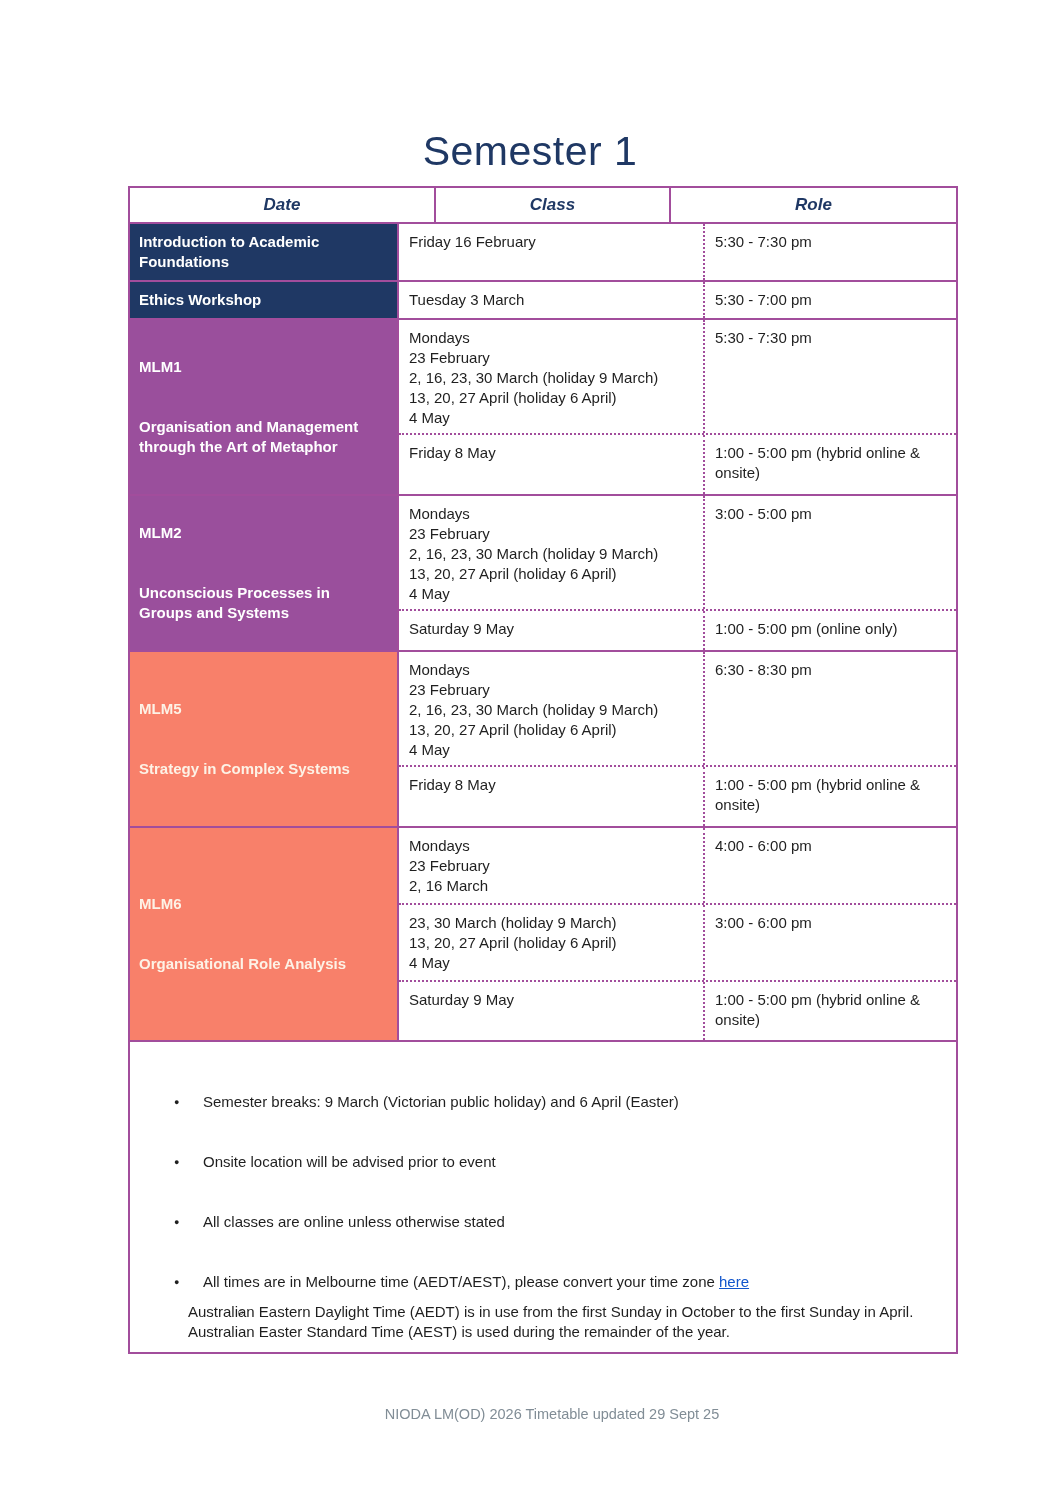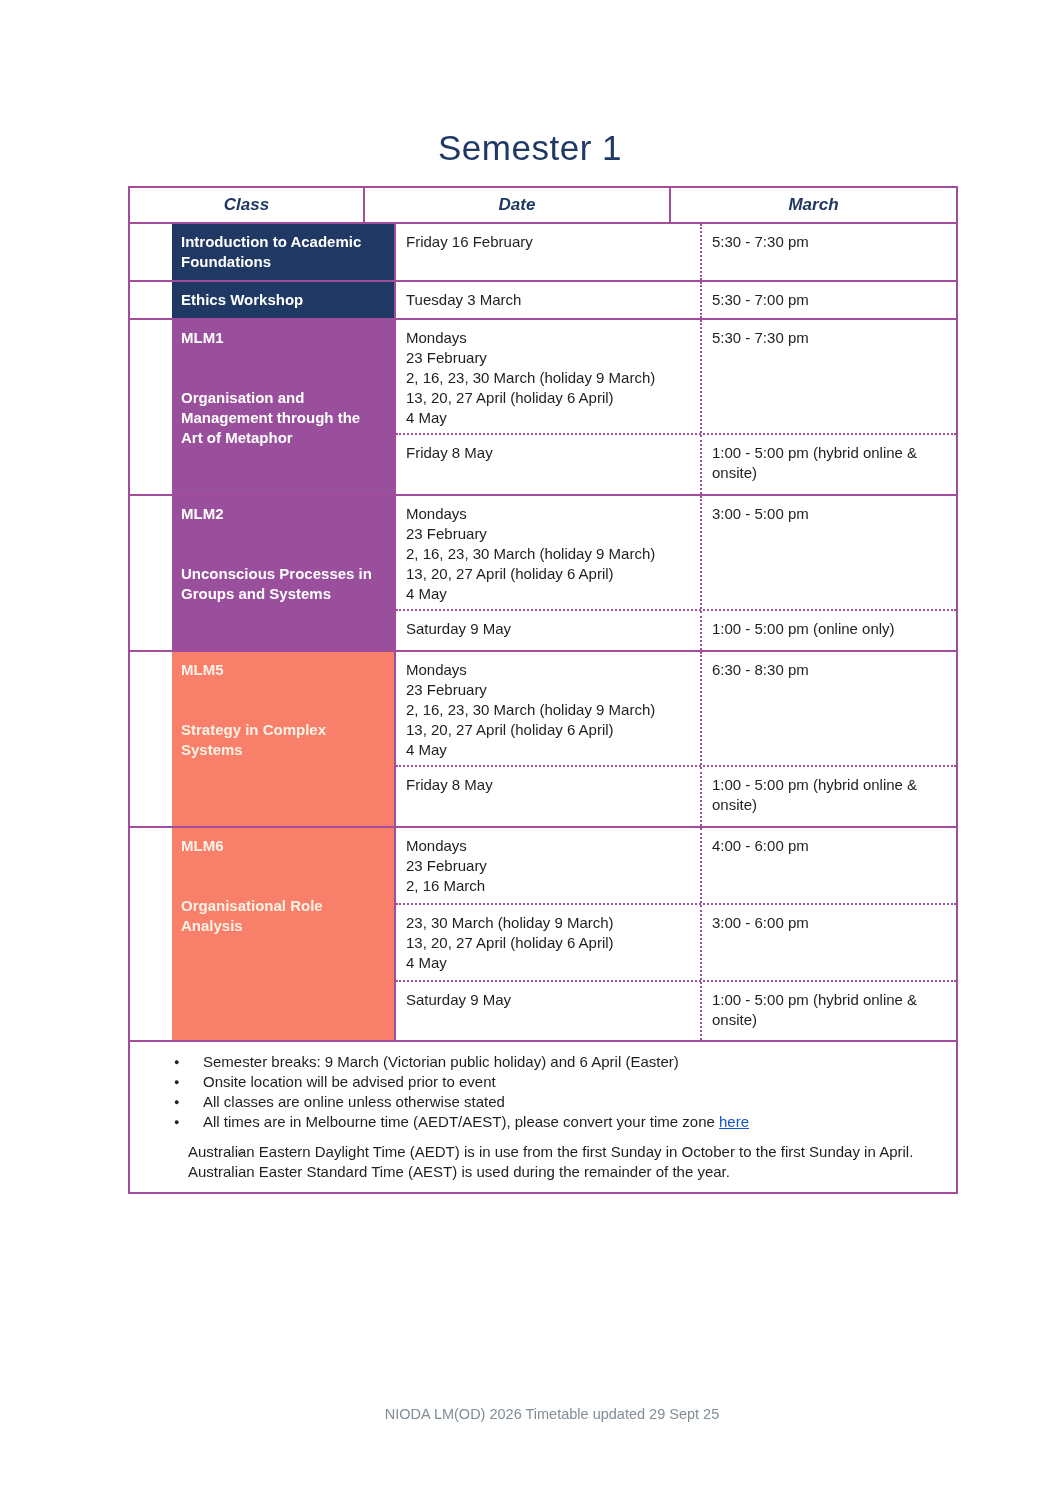--- a/index.html
+++ b/index.html
@@ -14,43 +14,43 @@
   }
   *{margin:0;padding:0;box-sizing:border-box;}
   html,body{background:#ffffff;}
   body{
     width:1060px;height:1497px;position:relative;
     font-family:"Liberation Sans", sans-serif;
     color:var(--ink);
   }
   .page-title{
     position:absolute;top:128px;left:0;width:100%;
-    text-align:center;font-size:35px;color:var(--navy);
+    text-align:center;font-size:41px;color:var(--navy);
     font-weight:400;letter-spacing:.5px;
   }
   .timetable{
     position:absolute;top:186px;left:128px;width:830px;
     border:2px solid var(--border);
     font-size:15px;line-height:20px;
   }
   .hrow{display:flex;border-bottom:2px solid var(--border);}
   .hcell{
     min-height:34px;display:flex;align-items:center;justify-content:center;
     font-weight:700;font-style:italic;font-size:17px;color:var(--navy);
   }
   .hc1{width:235px;border-right:2px solid var(--border);}
   .hc2{width:306px;border-right:2px solid var(--border);}
   .hc3{flex:1;}
   .trow{display:flex;border-bottom:2px solid var(--border);}
   .trow:last-of-type{border-bottom:none;}
   .class-cell{
-    width:224px;border-right:2px solid var(--border);
+    width:269px;border-right:2px solid var(--border);
     color:#ffffff;font-weight:700;
     padding:8px 14px 8px 9px;
-    display:flex;flex-direction:column;justify-content:flex-start;margin-left:42px;
+    display:flex;flex-direction:column;justify-content:center;
   }
   .bg-navy{background:var(--navy);}
   .bg-purple{background:var(--purple);}
   .bg-coral{background:var(--coral);color:var(--cream);}
   .class-code{margin-bottom:40px;}
   .sessions{flex:1;display:flex;flex-direction:column;}
   .session{display:flex;flex:1;}
   .session + .session{border-top:2px dotted var(--border);}
   .date-cell{
     width:306px;border-right:2px dotted var(--border);
@@ -61,21 +61,21 @@
   .mh38{min-height:34px;}
   .mh117{min-height:113px;}
   .mh40{min-height:36px;}
   .mh77{min-height:75px;}
   .mh79{min-height:77px;}
   .mh42{min-height:40px;}
   .notes{
     display:block;padding:10px 10px 10px 0;min-height:148px;
   }
   .note{
-    position:relative;padding-left:73px;line-height:20px;
+    position:relative;padding-left:73px;line-height:20px;margin-top:40px;
   }
   .note::before{
     content:"\25CF";position:absolute;left:44px;top:0;
     font-size:9px;line-height:20px;
   }
   .note-sub{
     position:relative;padding-left:58px;line-height:20px;margin-top:10px;
   }
   .note-sub::before{
     content:"\25CB";position:absolute;left:107px;top:0;
@@ -88,23 +88,23 @@
   }
 </style>
 </head>
 <body>
 
 <div class="page-title">Semester 1</div>
 
 <div class="timetable">
 
   <div class="hrow">
+    <div class="hcell hc2">Date</div>
     <div class="hcell hc1">Class</div>
-    <div class="hcell hc2">Date</div>
-    <div class="hcell hc3">March</div>
+    <div class="hcell hc3">Role</div>
   </div>
 
   <div class="trow">
     <div class="class-cell bg-navy">
       <span>Introduction to Academic Foundations</span>
     </div>
     <div class="sessions">
       <div class="session mh60">
         <div class="date-cell">Friday 16 February</div>
         <div class="time-cell">5:30 - 7:30 pm</div>

